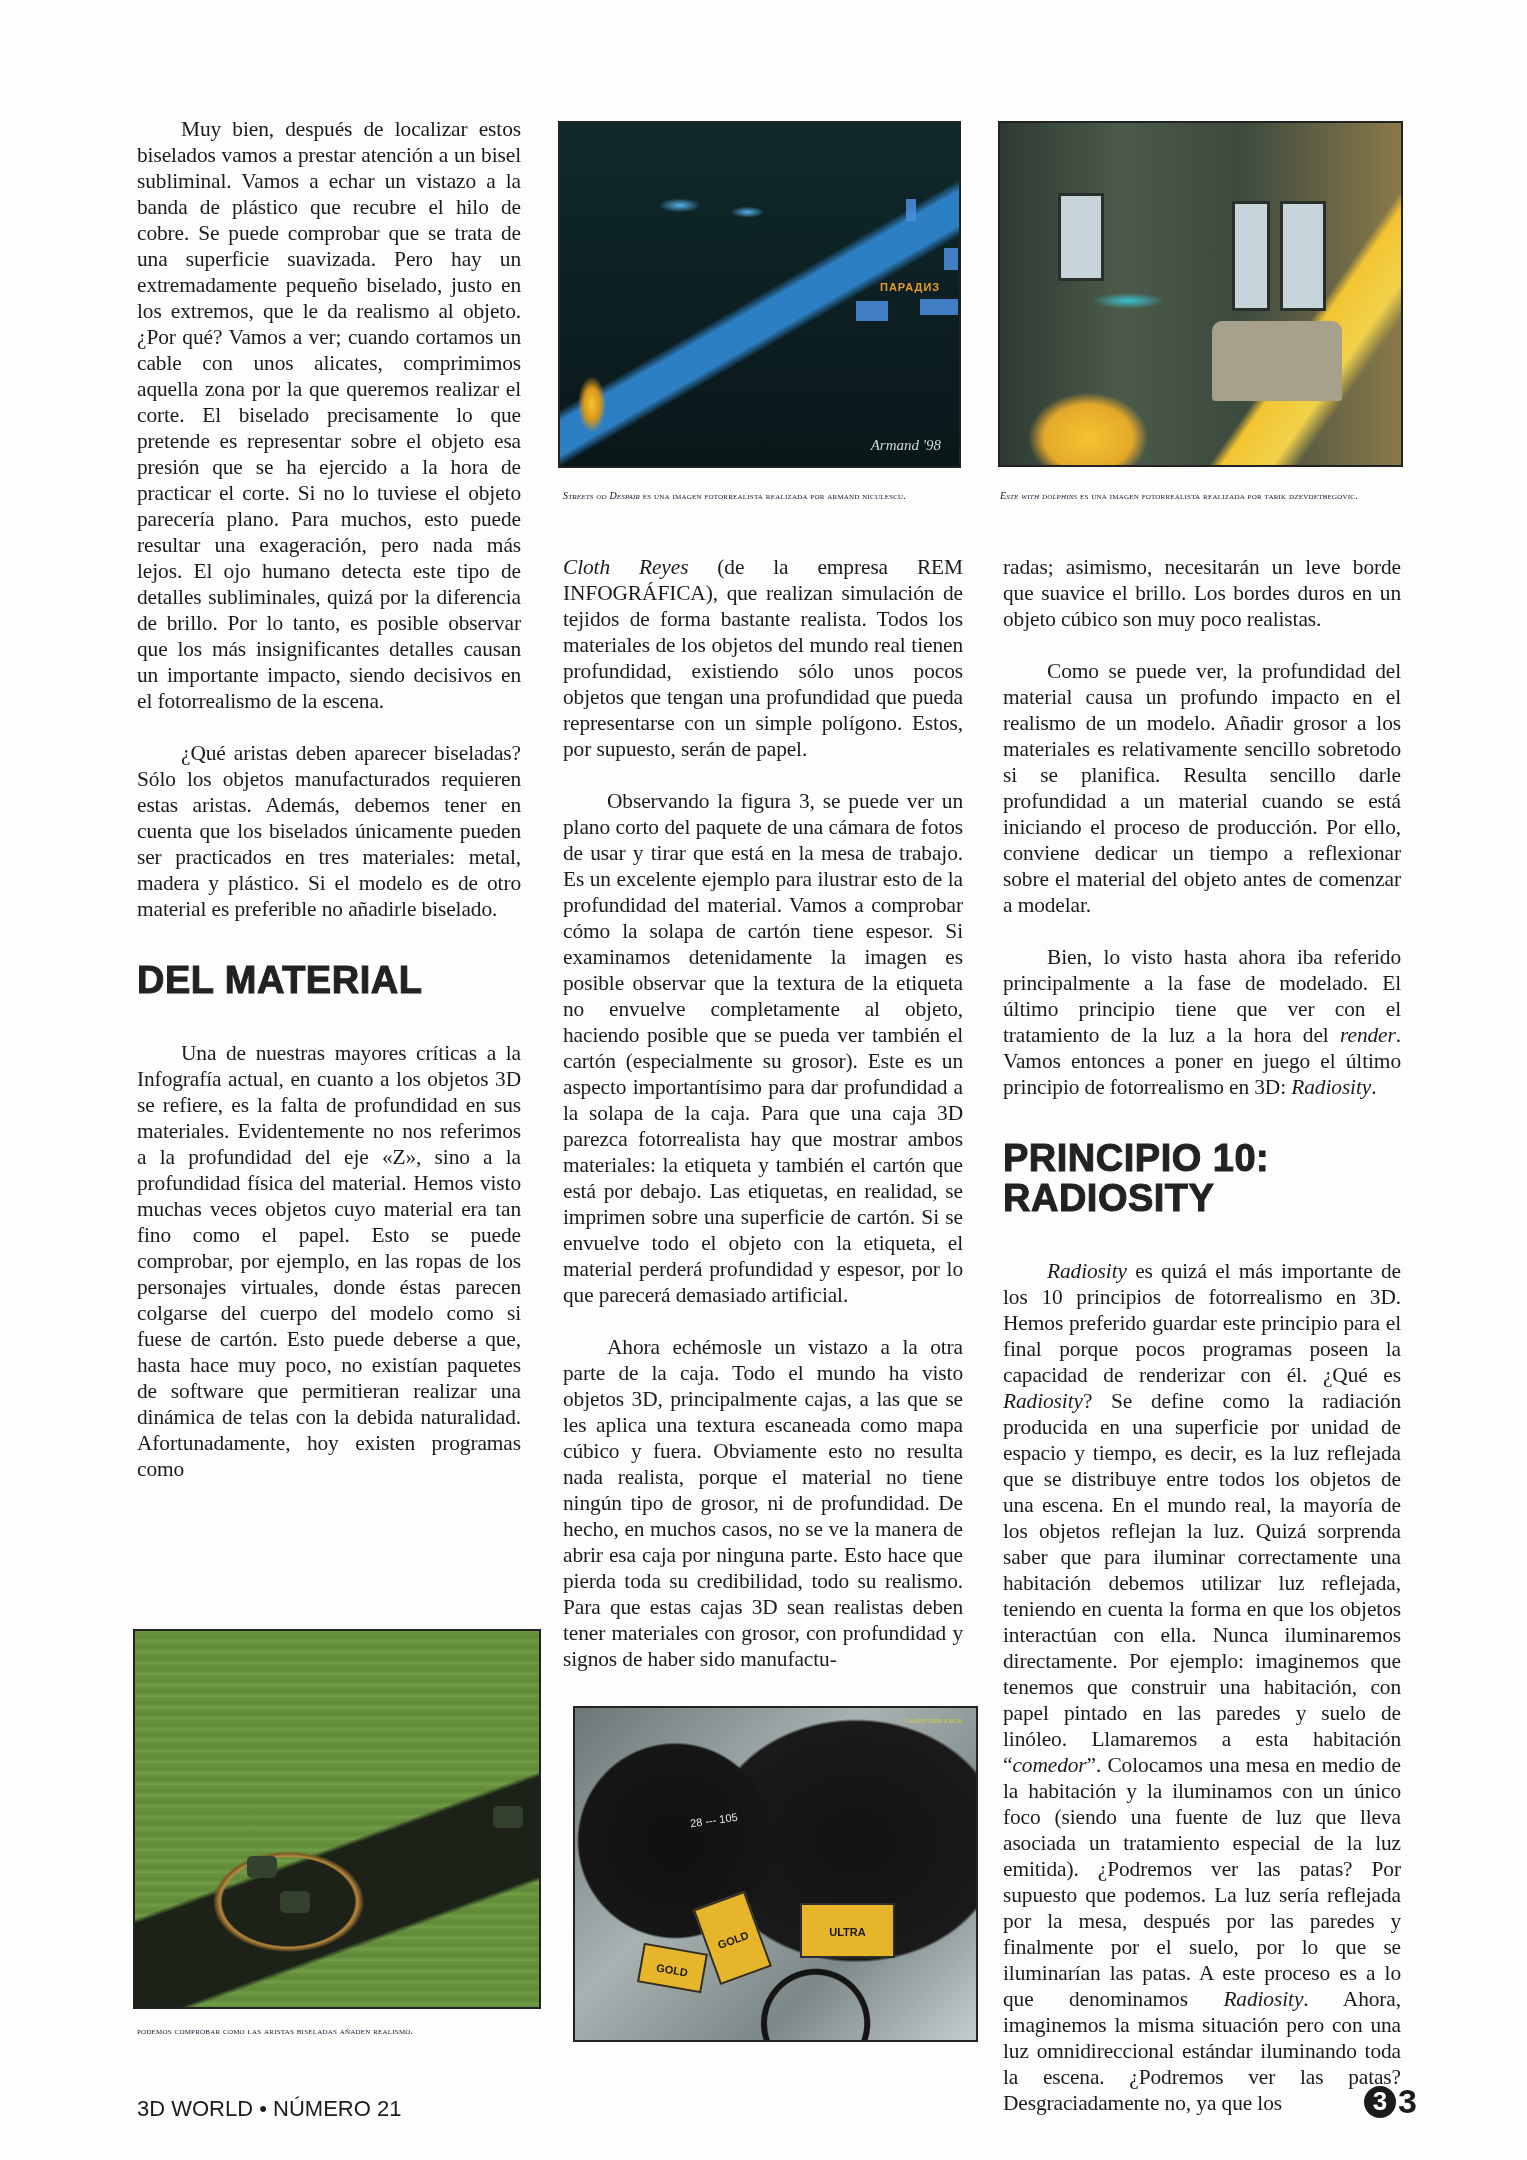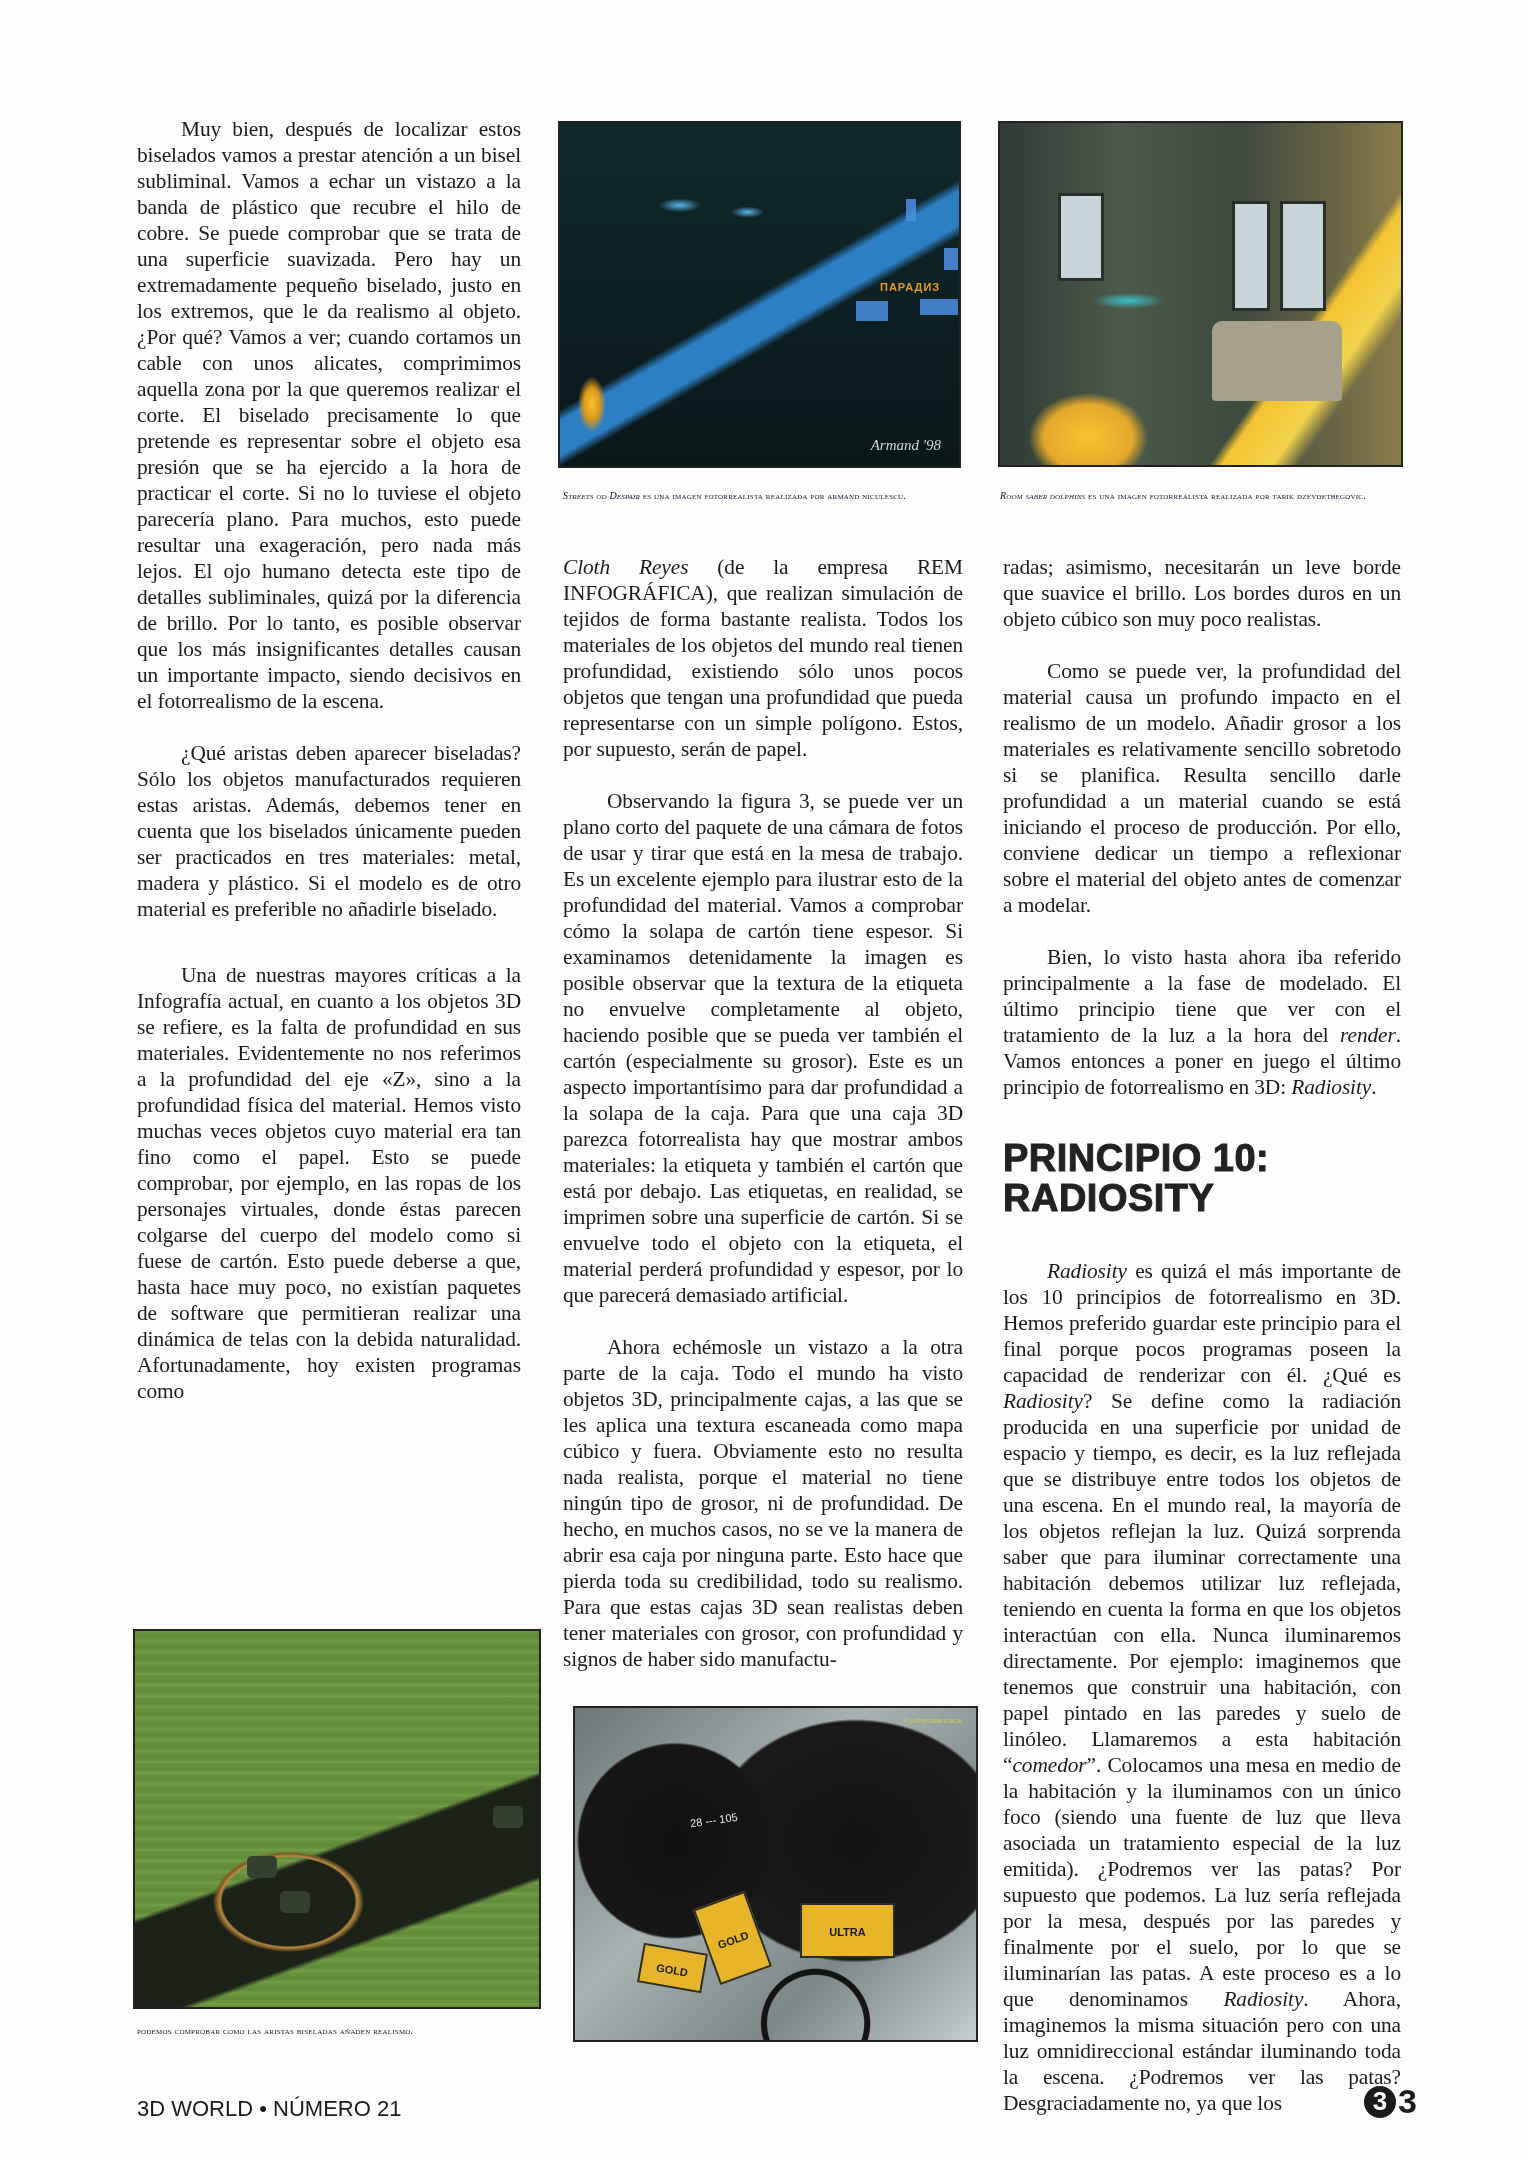--- a/index.html
+++ b/index.html
@@ -86,20 +86,21 @@
     font-size:26px; display:flex; align-items:center; justify-content:center; margin-right:2px;
   }
 </style>
 </head>
 <body>
 
 <div class="col" style="left:137px; top:116px; width:384px;">
   <p class="indent">Muy bien, después de localizar estos biselados vamos a prestar atención a un bisel subliminal. Vamos a echar un vistazo a la banda de plástico que recubre el hilo de cobre. Se puede comprobar que se trata de una superficie suavizada. Pero hay un extremadamente pequeño biselado, justo en los extremos, que le da realismo al objeto. ¿Por qué? Vamos a ver; cuando cortamos un cable con unos alicates, comprimimos aquella zona por la que queremos realizar el corte. El biselado precisamente lo que pretende es representar sobre el objeto esa presión que se ha ejercido a la hora de practicar el corte. Si no lo tuviese el objeto parecería plano. Para muchos, esto puede resultar una exageración, pero nada más lejos. El ojo humano detecta este tipo de detalles subliminales, quizá por la diferencia de brillo. Por lo tanto, es posible observar que los más insignificantes detalles causan un importante impacto, siendo decisivos en el fotorrealismo de la escena.</p>
   <p class="indent">¿Qué aristas deben aparecer biseladas? Sólo los objetos manufacturados requieren estas aristas. Además, debemos tener en cuenta que los biselados únicamente pueden ser practicados en tres materiales: metal, madera y plástico. Si el modelo es de otro material es preferible no añadirle biselado.</p>
   <div style="margin-top:38px; margin-bottom:40px;">
+    <div class="heading">DEL MATERIAL</div>
   </div>
   <p class="indent tight">Una de nuestras mayores críticas a la Infografía actual, en cuanto a los objetos 3D se refiere, es la falta de profundidad en sus materiales. Evidentemente no nos referimos a la profundidad del eje «Z», sino a la profundidad física del material. Hemos visto muchas veces objetos cuyo material era tan fino como el papel. Esto se puede comprobar, por ejemplo, en las ropas de los personajes virtuales, donde éstas parecen colgarse del cuerpo del modelo como si fuese de cartón. Esto puede deberse a que, hasta hace muy poco, no existían paquetes de software que permitieran realizar una dinámica de telas con la debida naturalidad. Afortunadamente, hoy existen programas como</p>
 </div>
 
 <div class="figure fig-cable" style="left:133px; top:1629px; width:408px; height:380px;">
   <div class="nut" style="left:145px; top:260px;"></div>
   <div class="nut" style="left:112px; top:225px;"></div>
   <div class="nut" style="left:358px; top:175px;"></div>
 </div>
 <div class="caption" style="left:137px; top:2018px; width:384px;">Podemos comprobar como las aristas biseladas añaden realismo.</div>
@@ -130,21 +131,21 @@
   <div class="box" style="left:65px; top:240px; width:65px; height:40px; line-height:40px; transform:rotate(10deg);">GOLD</div>
 </div>
 
 <div class="figure fig-room" style="left:998px; top:121px; width:405px; height:346px;">
   <div class="pane" style="left:58px; top:70px; width:46px; height:88px;"></div>
   <div class="pane" style="left:232px; top:78px; width:38px; height:110px;"></div>
   <div class="pane" style="left:280px; top:78px; width:46px; height:110px;"></div>
   <div class="sofa" style="left:212px; top:198px; width:130px; height:80px;"></div>
 </div>
 <div class="caption" style="left:1000px; top:483px; width:404px;">
-  <i class="cap">Room saber dolphins</i><span> es una imagen fotorrealista realizada por Tarik Dzevdetbegovic.</span>
+  <i class="cap">Este with dolphins</i><span> es una imagen fotorrealista realizada por Tarik Dzevdetbegovic.</span>
 </div>
 
 <div class="col" style="left:1003px; top:554px; width:398px;">
   <p>radas; asimismo, necesitarán un leve borde que suavice el brillo. Los bordes duros en un objeto cúbico son muy poco realistas.</p>
   <p class="indent">Como se puede ver, la profundidad del material causa un profundo impacto en el realismo de un modelo. Añadir grosor a los materiales es relativamente sencillo sobretodo si se planifica. Resulta sencillo darle profundidad a un material cuando se está iniciando el proceso de producción. Por ello, conviene dedicar un tiempo a reflexionar sobre el material del objeto antes de comenzar a modelar.</p>
   <p class="indent"><span>Bien, lo visto hasta ahora iba referido principalmente a la fase de modelado. El último principio tiene que ver con el tratamiento de la luz a la hora del </span><i>render</i><span>. Vamos entonces a poner en juego el último principio de fotorrealismo en 3D: </span><i>Radiosity</i><span>.</span></p>
   <div style="margin-top:38px; margin-bottom:40px;">
     <div class="heading">PRINCIPIO 10:</div>
     <div class="heading">RADIOSITY</div>
   </div>

